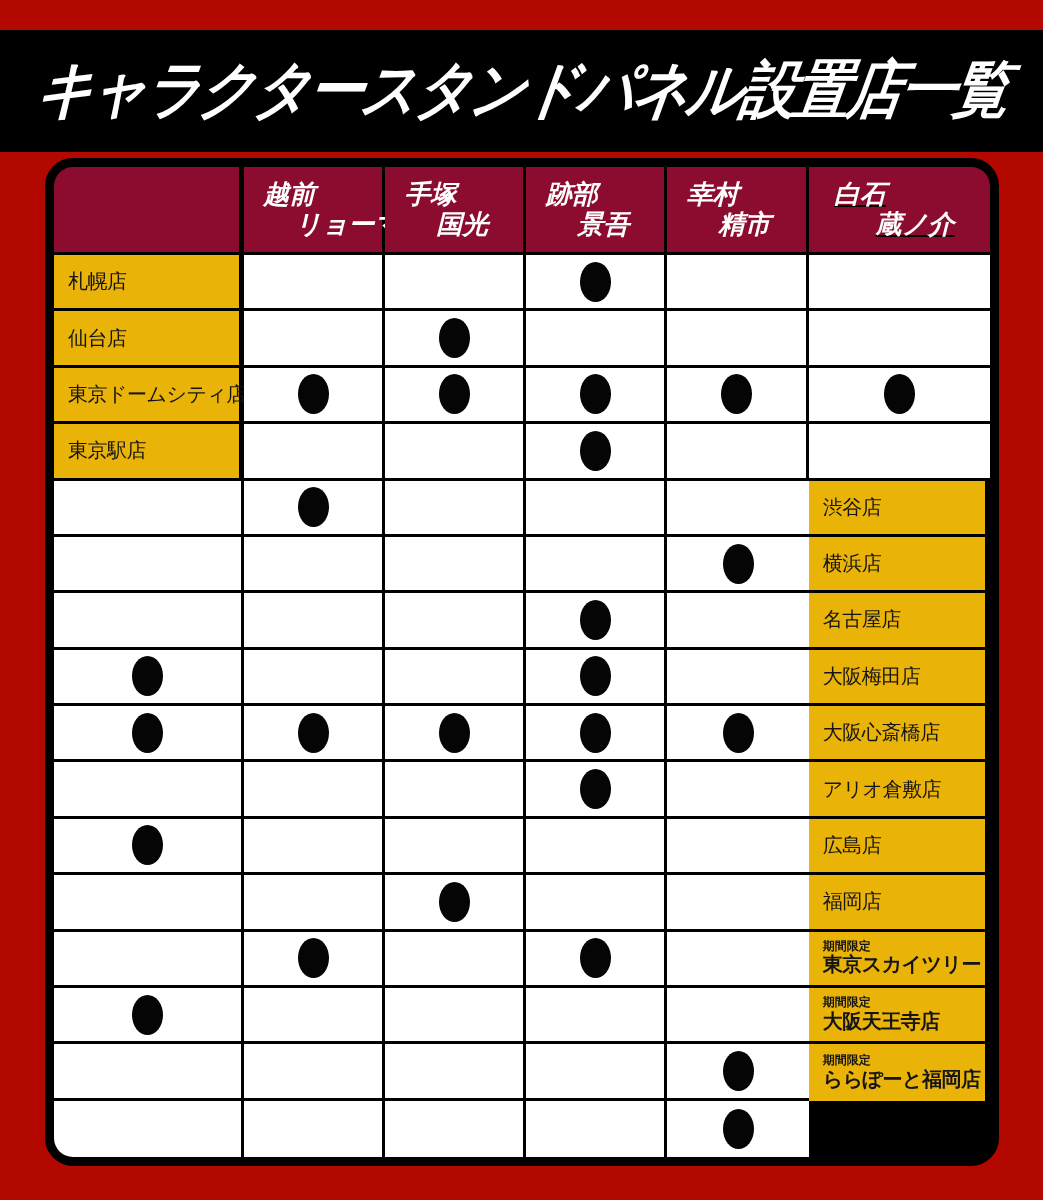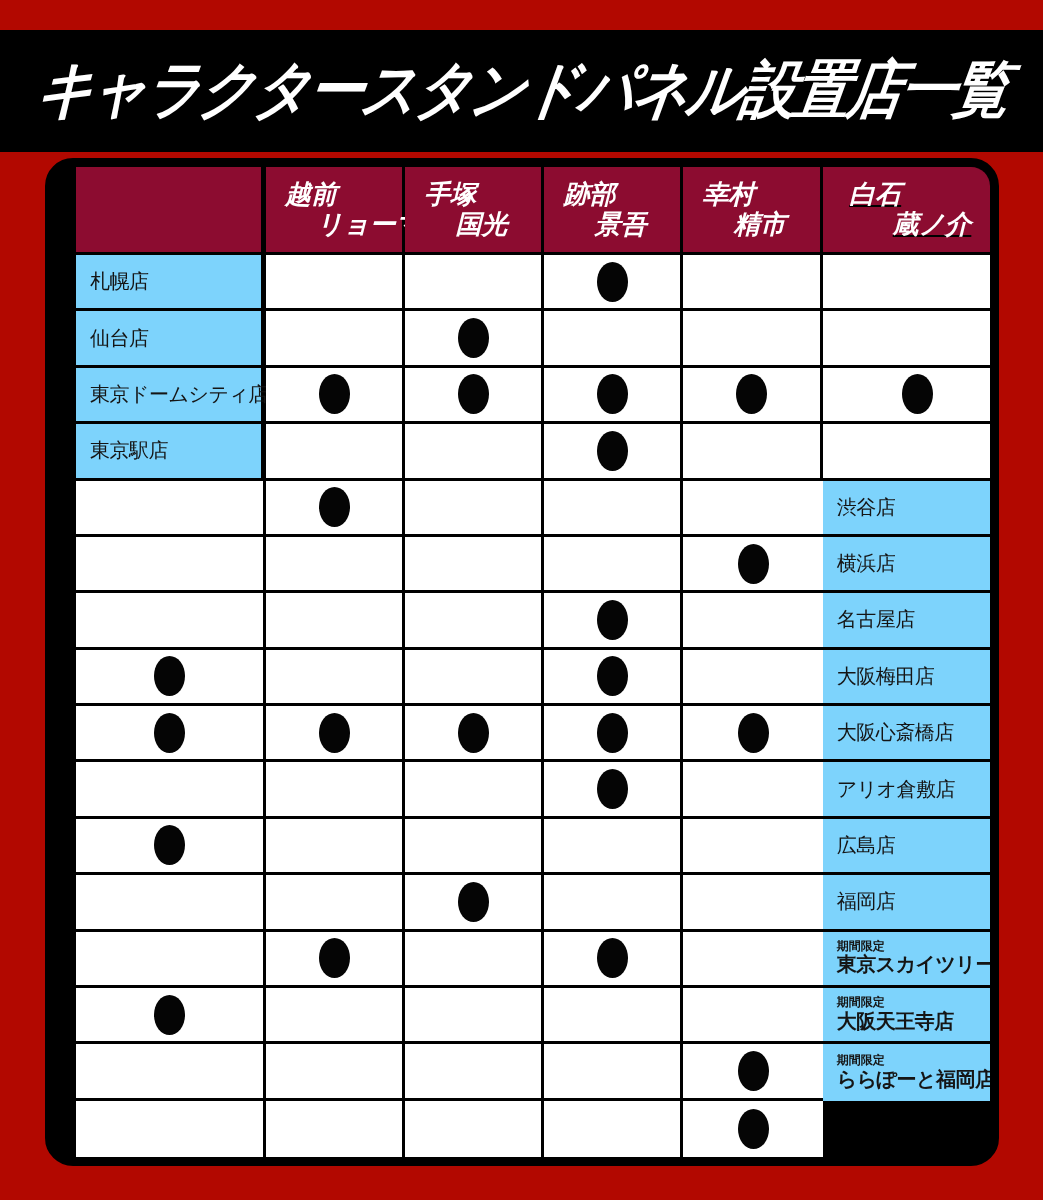--- a/index.html
+++ b/index.html
@@ -23,40 +23,39 @@
   
   .panel-table{
     position:absolute;left:45px;top:158px;width:954px;height:1008px;
     box-sizing:border-box;border:9px solid #000;border-radius:28px;
     background:#000;overflow:hidden;
   }
   .grid{
     width:936px;height:990px;display:grid;
     grid-template-columns:190px repeat(5,1fr);
     grid-template-rows:88px repeat(16,1fr);
-    margin-left:22px;
   }
   .cell{
     box-sizing:border-box;
     border-right:3px solid #000;border-bottom:3px solid #000;
     display:flex;align-items:center;
   }
   .cell.last-col{border-right:none;text-decoration:underline;}
   .cell.last-row{border-bottom:none;}
   .cell.label-col{border-right:5px solid #000;}
   
   .hdr{background:#8c0c30;flex-direction:column;justify-content:center;align-items:stretch;}
   .hdr .h-l1,.hdr .h-l2{
     color:#fff;font-style:italic;font-weight:700;font-size:26px;line-height:1.15;
     white-space:nowrap;
   }
   .hdr .h-l1{padding-left:14%;}
   .hdr .h-l2{padding-left:37%;}
   
-  .store{background:#7dd3fc;padding-left:14px;padding-right:12px;flex-direction:column;
+  .store{background:#eab308;padding-left:14px;padding-right:4px;flex-direction:column;
          justify-content:center;align-items:flex-start;}
   .store .s-line{
     color:#151515;font-size:20px;font-weight:500;line-height:1.25;
     letter-spacing:-0.5px;white-space:nowrap;
   }
   .store.two-line .s-line{font-size:17px;line-height:1.3;}
   .store .badge{
     color:#151515;font-size:12px;font-weight:700;line-height:1.1;
     font-family:"DejaVu Sans", sans-serif;letter-spacing:0;
   }

